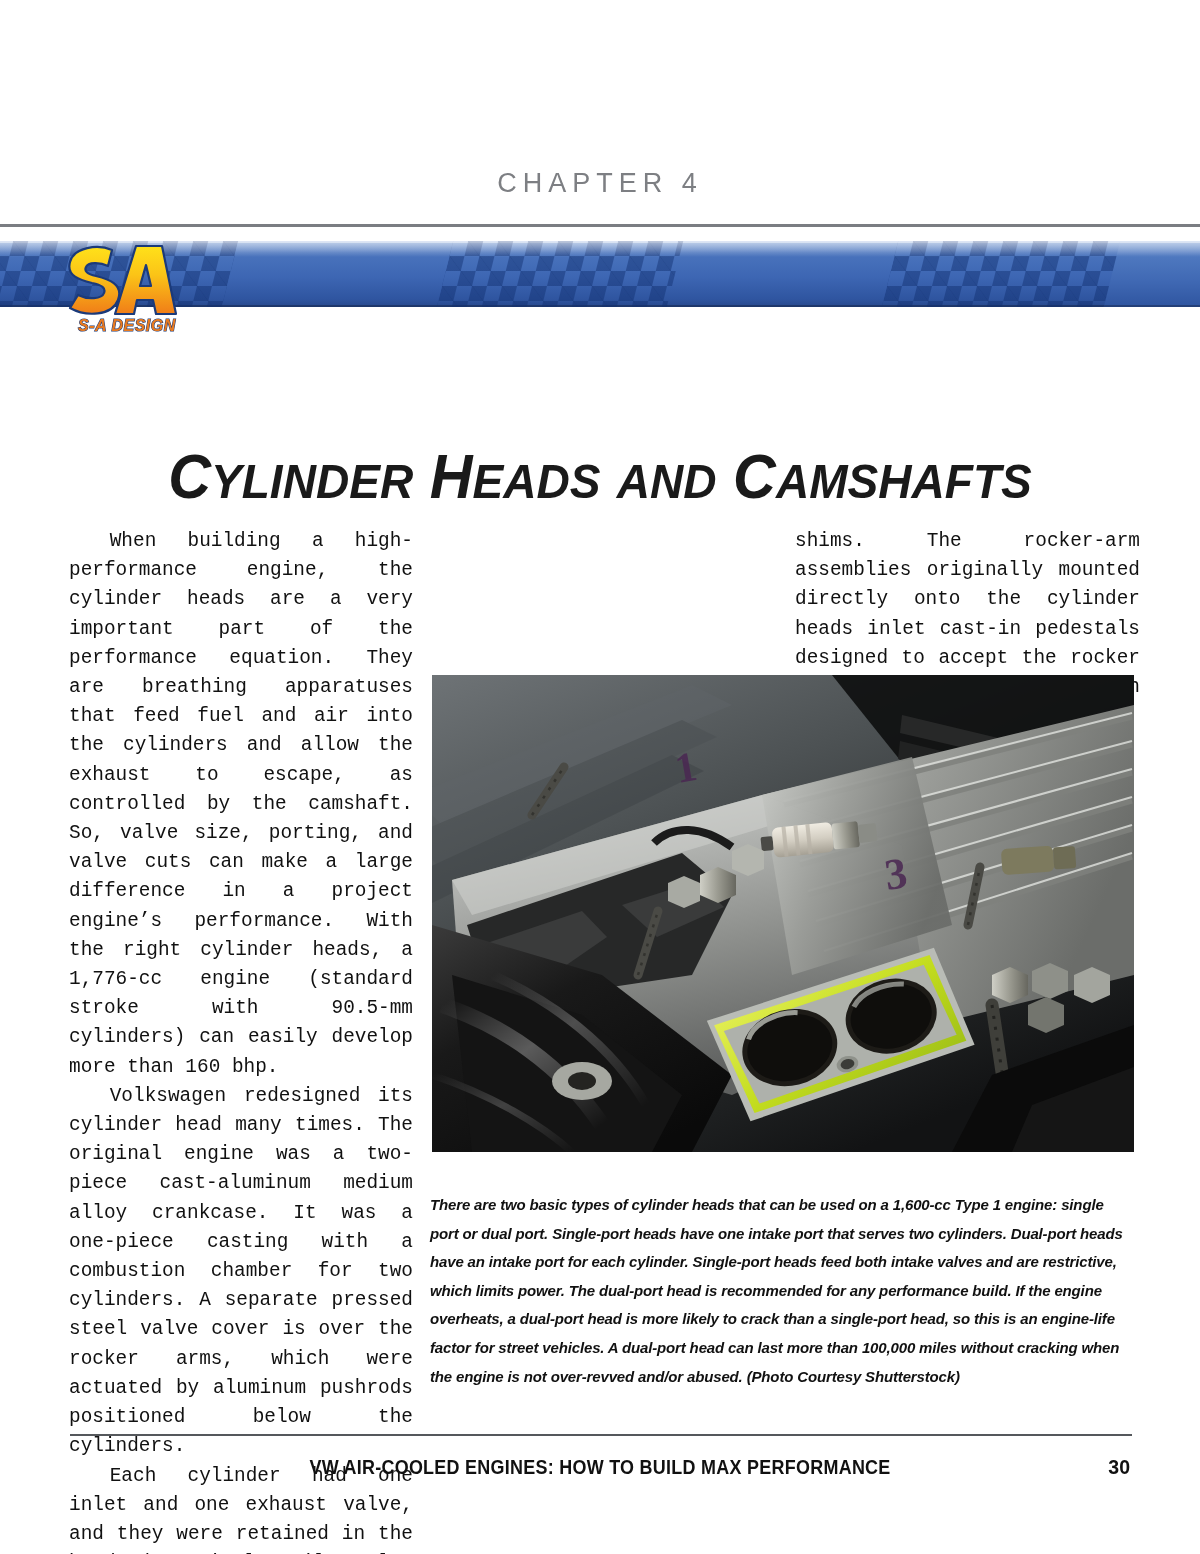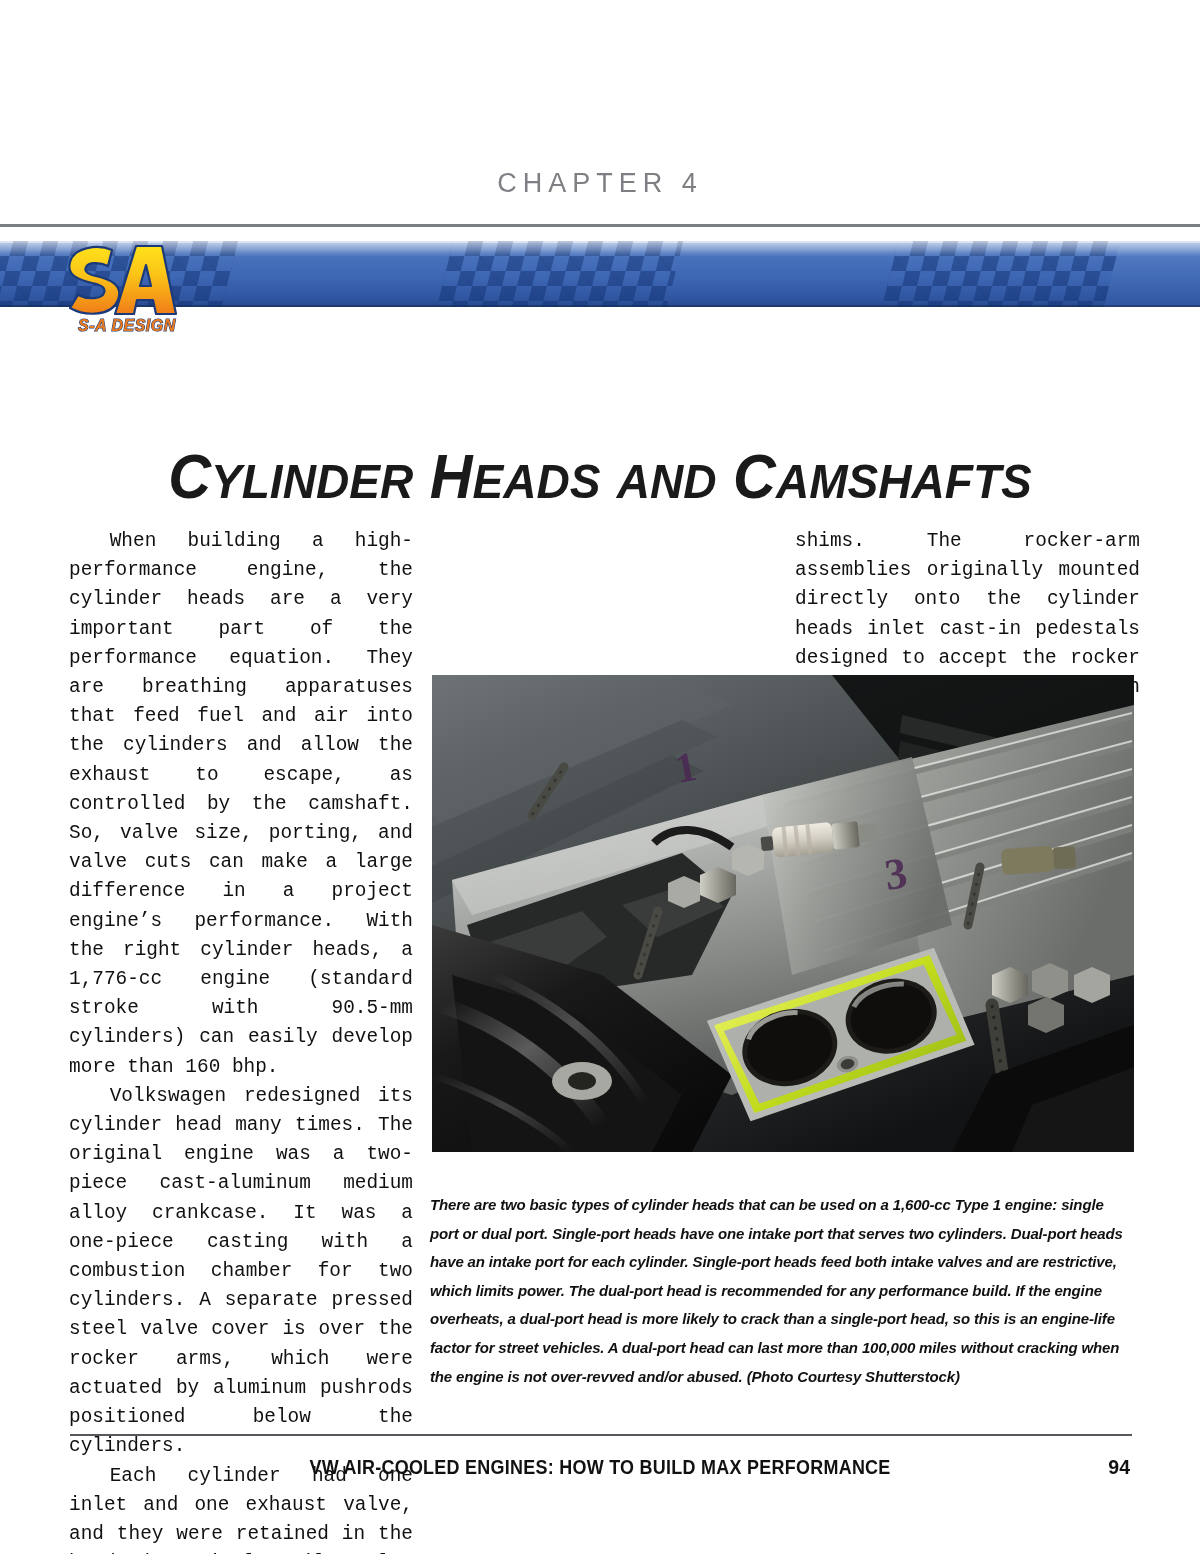--- a/index.html
+++ b/index.html
@@ -456,15 +456,15 @@
       <path d="M600 430 L702 392 L702 477 L580 477 Z" fill="#151515"></path>
 
       <rect x="0" y="0" width="702" height="477" fill="none"></rect>
     </svg>
   </div>
 
   <div class="caption">There are two basic types of cylinder heads that can be used on a 1,600-cc Type 1 engine: single port or dual port. Single-port heads have one intake port that serves two cylinders. Dual-port heads have an intake port for each cylinder. Single-port heads feed both intake valves and are restrictive, which limits power. The dual-port head is recommended for any performance build. If the engine overheats, a dual-port head is more likely to crack than a single-port head, so this is an engine-life factor for street vehicles. A dual-port head can last more than 100,000 miles without cracking when the engine is not over-revved and/or abused. (Photo Courtesy Shutterstock)</div>
 
   <div class="footer-rule"></div>
   <div class="footer-title">VW AIR-COOLED ENGINES: HOW TO BUILD MAX PERFORMANCE</div>
-  <div class="page-number">94</div>
+  <div class="page-number">30</div>
 
 </div>
 
 </body></html>

